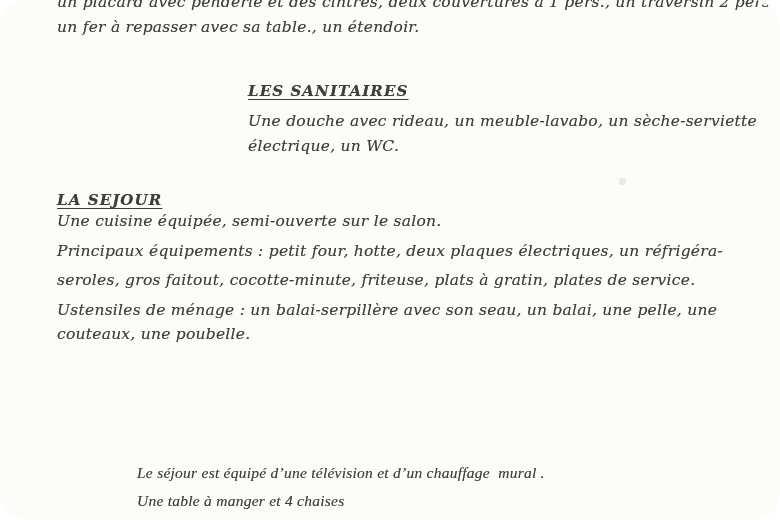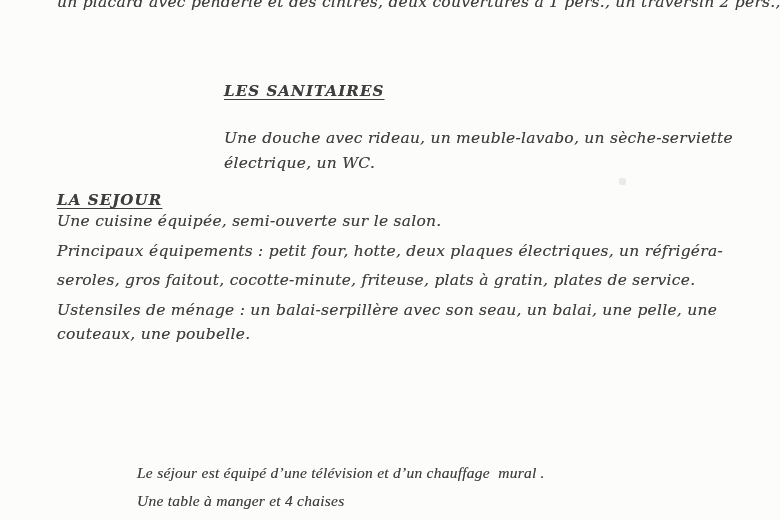--- a/index.html
+++ b/index.html
@@ -9,20 +9,21 @@
   }
   .page {
     position: relative;
     width: 780px;
     height: 520px;
     background: #fcfcfb;
     overflow: hidden;
     font-family: "DejaVu Serif", serif;
     font-style: italic;
     color: #3e3e3e;
+    border-radius: 28px;
   }
   
   .speck {
     position: absolute;
     left: 619px;
     top: 178px;
     width: 7px;
     height: 7px;
     background: #9a9a9a;
     opacity: 0.18;
@@ -43,22 +44,22 @@
     text-decoration: underline;
     text-underline-offset: 3px;
     white-space: pre;
     text-shadow: 0 0 0.6px rgba(60,60,60,0.6);
   }
 
   
   .intro { left: 57px; top: -10px; width: 700px; }
 
   
-  .sanitaires { left: 224px; top: 82px; }
-  .sanitaires .lines { margin-top: 26px; }
+  .sanitaires { left: 248px; top: 82px; }
+  .sanitaires .lines { margin-top: 9px; }
 
   
   .cuisine { left: 57px; top: 191px; width: 700px; }
   .cuisine .lines { }
   .cuisine .para { margin: 0 0 5px 0; }
   .cuisine .line { line-height: 24.6px; }
 
   
   .sejour { left: 137px; top: 448px; }
   .sejour .lines { margin-top: 11px; }
@@ -66,20 +67,21 @@
 </style>
 </head>
 <body>
 
 <div class="page">
 
   <div class="speck"></div>
 
   <div class="block intro">
     <div class="line">un placard avec penderie et des cintres, deux couvertures à 1 pers., un traversin 2 pers.,</div>
+    <div class="line">un fer à repasser avec sa table., un étendoir.</div>
   </div>
 
   <div class="block sanitaires">
     <div class="heading">LES SANITAIRES</div>
     <div class="lines">
       <div class="line">Une douche avec rideau, un meuble-lavabo, un sèche-serviette</div>
       <div class="line">électrique, un WC.</div>
     </div>
   </div>
 

